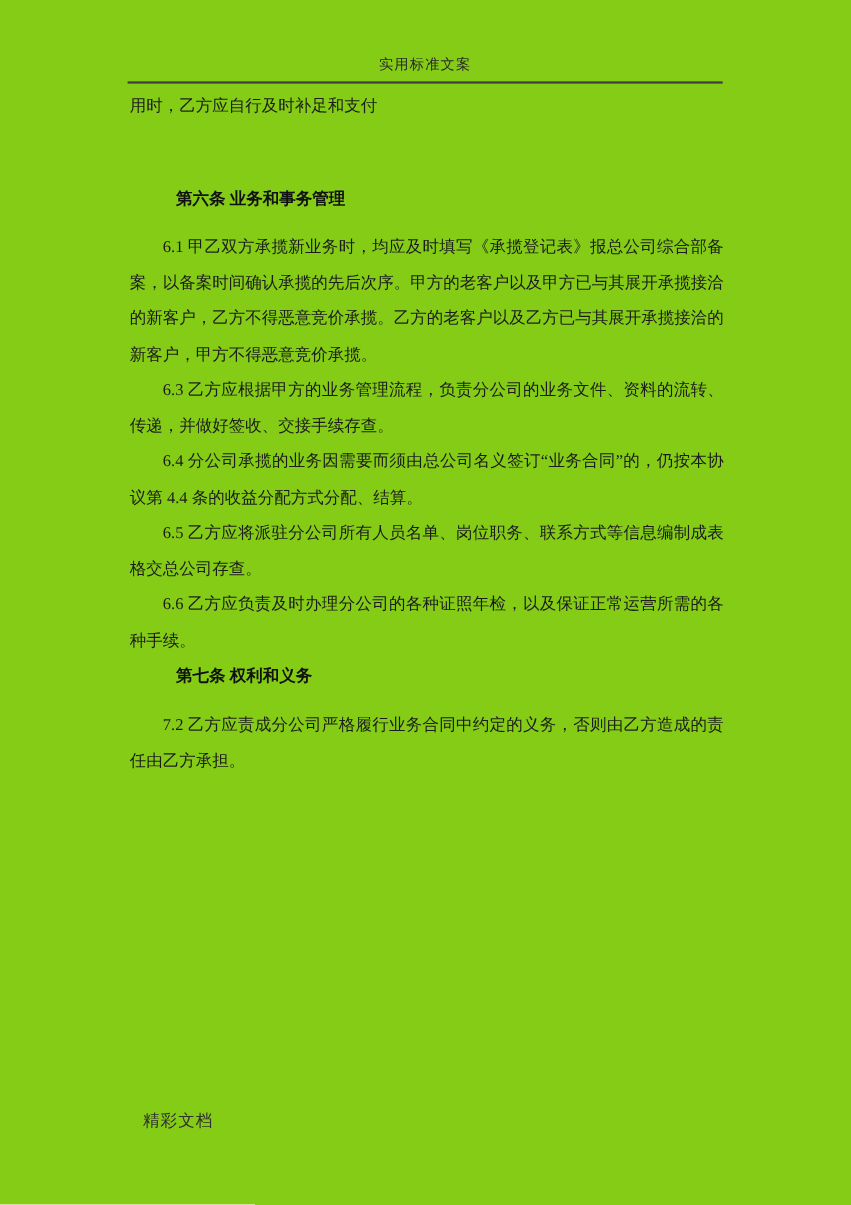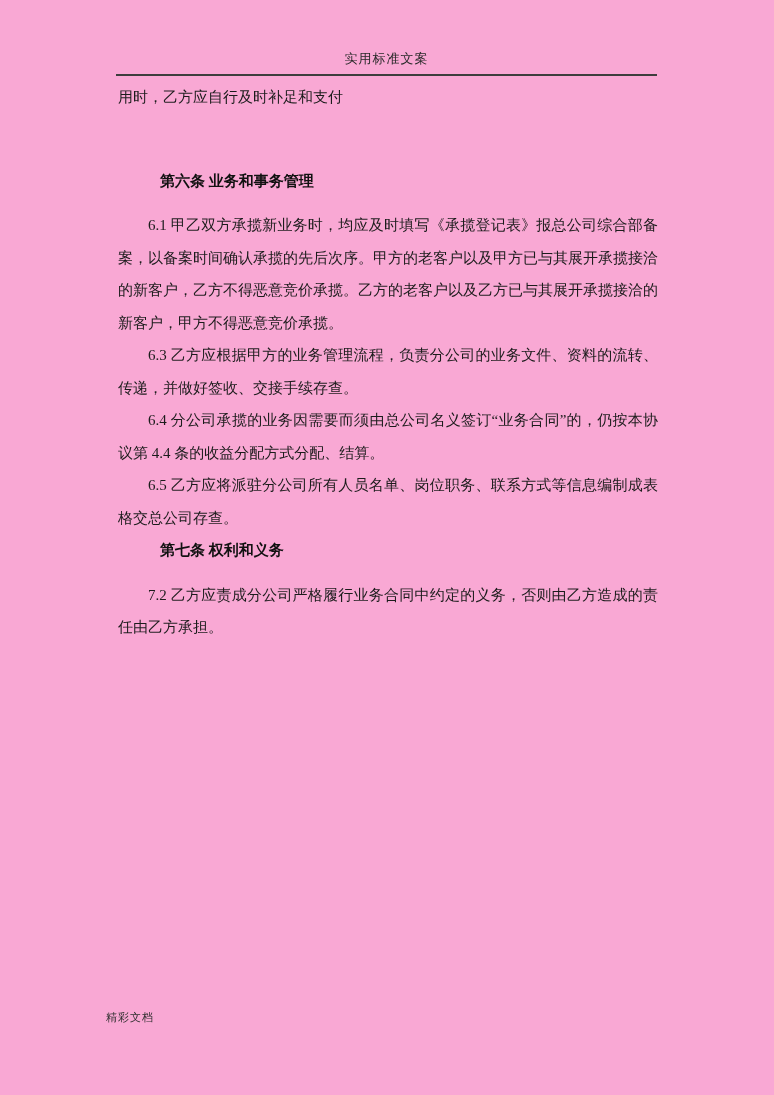--- a/index.html
+++ b/index.html
@@ -4,21 +4,21 @@
 <style>
   html, body {
     margin: 0;
     padding: 0;
     background: #ffffff;
   }
   .page {
     position: relative;
     width: 774px;
     height: 1095px;
-    background: #f9a8d4;
+    background: #84cc16;
     overflow: hidden;
     font-family: "Liberation Serif", "DejaVu Serif", serif;
     color: #1f1f1f;
   }
   .page-header {
     position: absolute;
     top: 50px;
     left: 116px;
     width: 541px;
     text-align: center;
@@ -58,22 +58,22 @@
   }
   .doc-body h3.section-7 {
     margin-top: 0;
   }
   .doc-body p.para-7-1 {
     margin-top: 13px;
   }
   .page-footer {
     position: absolute;
     top: 1010px;
-    left: 106px;
-    font-size: 11px;
+    left: 130px;
+    font-size: 15px;
     letter-spacing: 1px;
     color: #2f2f2f;
   }
 </style>
 </head>
 <body>
 
 <div class="page">
 
   <div class="page-header">
@@ -83,20 +83,21 @@
   <div class="doc-body">
 
     <p class="continuation">用时，乙方应自行及时补足和支付</p>
 
     <h3 class="section-6">第六条 业务和事务管理</h3>
 
     <p>6.1 甲乙双方承揽新业务时，均应及时填写《承揽登记表》报总公司综合部备案，以备案时间确认承揽的先后次序。甲方的老客户以及甲方已与其展开承揽接洽的新客户，乙方不得恶意竞价承揽。乙方的老客户以及乙方已与其展开承揽接洽的新客户，甲方不得恶意竞价承揽。</p>
     <p>6.3 乙方应根据甲方的业务管理流程，负责分公司的业务文件、资料的流转、传递，并做好签收、交接手续存查。</p>
     <p>6.4 分公司承揽的业务因需要而须由总公司名义签订“业务合同”的，仍按本协议第 4.4 条的收益分配方式分配、结算。</p>
     <p>6.5 乙方应将派驻分公司所有人员名单、岗位职务、联系方式等信息编制成表格交总公司存查。</p>
+    <p>6.6 乙方应负责及时办理分公司的各种证照年检，以及保证正常运营所需的各种手续。</p>
 
     <h3 class="section-7">第七条 权利和义务</h3>
 
     <p>7.2 乙方应责成分公司严格履行业务合同中约定的义务，否则由乙方造成的责任由乙方承担。</p>
 
   </div>
 
   <div class="page-footer">
     <span>精彩文档</span>
   </div>

